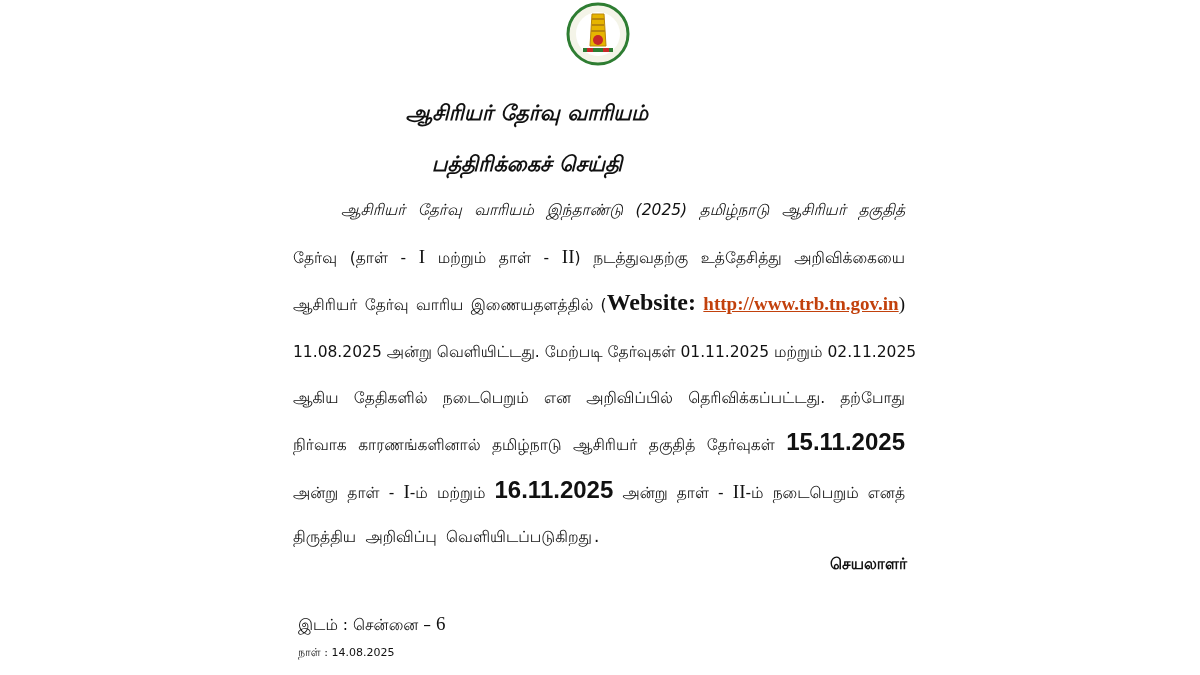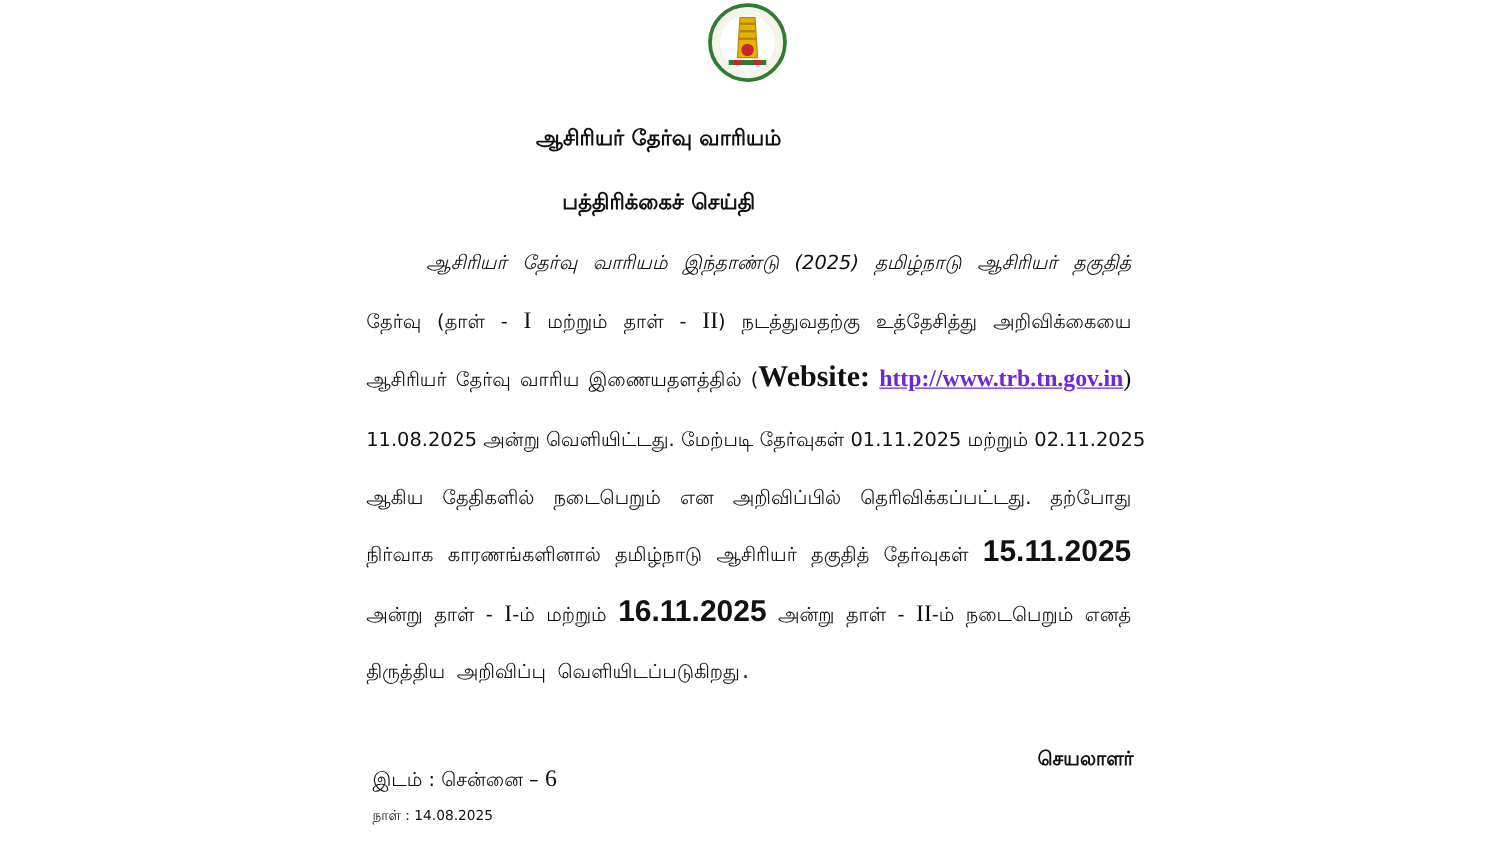--- a/index.html
+++ b/index.html
@@ -1,36 +1,36 @@
 <!DOCTYPE html>
 <html><head>
 <meta charset="utf-8">
 <style>
   html, body { margin:0; padding:0; background:#ffffff; }
   body { width:1200px; height:675px; position:relative; overflow:hidden;
          font-family:"DejaVu Sans","Liberation Sans",sans-serif; color:#111; }
   .logo { position:absolute; left:561px; top:2px; width:74px; height:64px; }
-  .title { position:absolute; left:0; width:1054px; text-align:center; font-weight:bold; font-size:17px; }
+  .title { position:absolute; left:0; width:1054px; text-align:center; font-weight:bold; font-size:21px;font-style:italic; }
   .t1 { top:101px; }
   .t2 { top:152px;text-align:center; }
   .line { position:absolute; left:293px; width:612px; font-size:15.5px; white-space:nowrap; line-height:20px; }
   .justify { text-align:justify; text-align-last:justify; }
   .l1 { top:200px; padding-left:48px; width:564px;font-style:italic; }
   .l2 { top:247px; }
   .l3 { top:292px; }
   .l4 { top:342px; }
   .l5 { top:388px; }
   .l6 { top:432px; }
   .l7 { top:480px; }
   .l8 { top:528px;font-family:Liberation Mono, monospace; }
   .serif { font-family:"Liberation Serif","DejaVu Serif",serif; font-size:19px; }
   .serif-b { font-family:"Liberation Serif","DejaVu Serif",serif; font-size:24px; font-weight:bold; }
   .big-b { font-family:"Liberation Sans",sans-serif; font-weight:bold; font-size:24px; }
-  a.link { color:#6d28d9; text-decoration:underline; font-family:"Liberation Serif","DejaVu Serif",serif; font-weight:bold; font-size:19px; }
-  .sign { position:absolute; right:293px; top:555px; font-weight:bold; font-size:15.5px;margin-top:43px; }
+  a.link { color:#c2410c; text-decoration:underline; font-family:"Liberation Serif","DejaVu Serif",serif; font-weight:bold; font-size:19px; }
+  .sign { position:absolute; right:293px; top:555px; font-weight:bold; font-size:15.5px; }
   .place { position:absolute; left:298px; top:613px; font-size:15.5px; }
   .date { position:absolute; left:298px; top:646px; font-size:11px; }
 </style>
 </head>
 <body>
 
 <div class="logo">
   <svg width="74" height="64" viewBox="0 0 74 64">
     <circle cx="37" cy="32" r="30" fill="#f4f4e8" stroke="#2e7d32" stroke-width="3"></circle>
     <circle cx="37" cy="32" r="22" fill="#fff"></circle>

